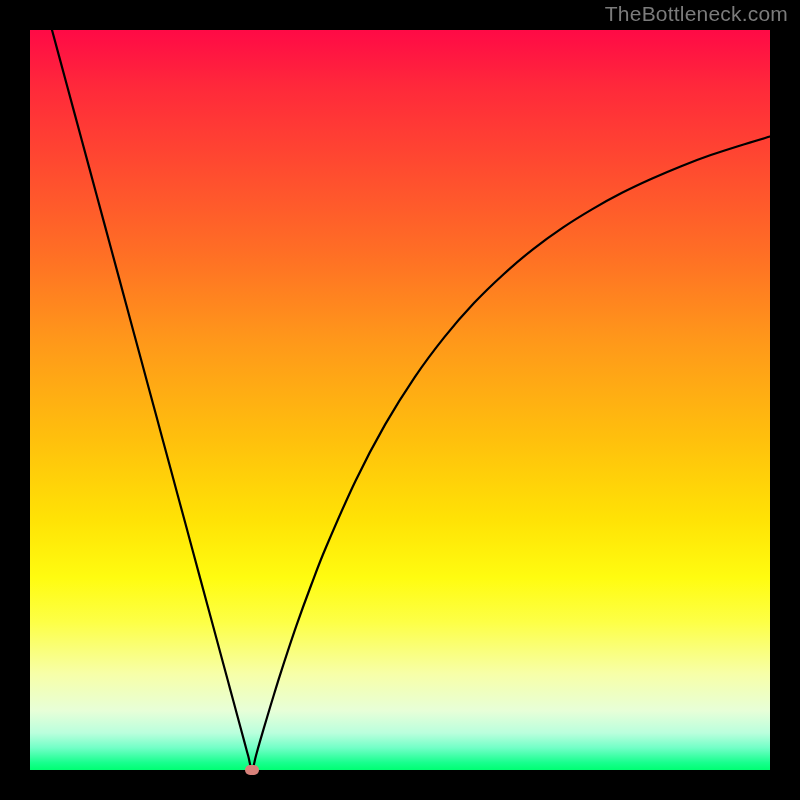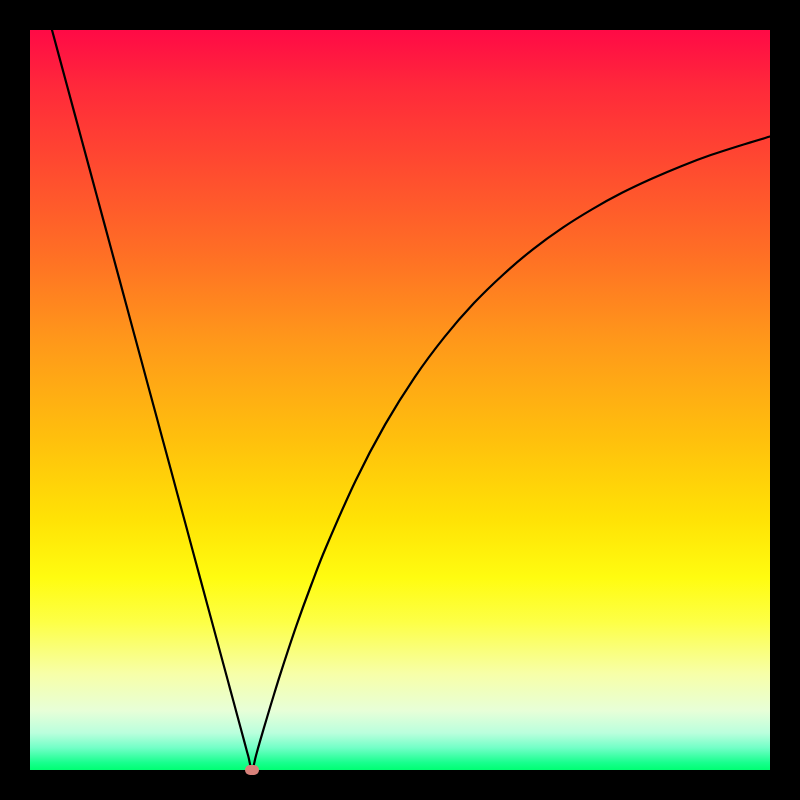--- a/index.html
+++ b/index.html
@@ -74,13 +74,14 @@
 
 <div class="frame">
 
   <div class="plot-area">
     <svg class="curve" viewBox="0 0 740 740" preserveAspectRatio="none">
       <path id="curve-path" d="M 0 -81.40000000000009 C 2.3680000000000003 -72.63840000000008, 10.064 -44.16319999999999, 14.8 -26.639999999999986 C 19.536 -9.116799999999987, 24.864 10.596799999999892, 29.6 28.11999999999989 C 34.336 45.643199999999894, 39.664 65.35679999999998, 44.4 82.88 C 49.135999999999996 100.40320000000001, 54.464 120.11679999999998, 59.2 137.64 C 63.93600000000001 155.1632, 69.264 174.87679999999995, 74 192.39999999999998 C 78.736 209.9232, 84.064 229.63680000000008, 88.8 247.16000000000008 C 93.536 264.68320000000006, 98.864 284.3968, 103.60000000000001 301.91999999999996 C 108.33600000000001 319.44319999999993, 113.66400000000002 339.1568, 118.4 356.68 C 123.136 374.20320000000004, 128.464 393.9168, 133.2 411.44 C 137.93599999999998 428.9632, 143.264 448.67679999999996, 148 466.2 C 152.736 483.7232, 158.06400000000002 503.4368, 162.8 520.96 C 167.536 538.4832, 172.864 558.1968, 177.6 575.72 C 182.33599999999998 593.2432, 188.848 617.3376000000001, 192.4 630.48 C 195.952 643.6224, 197.43200000000002 649.0984, 199.8 657.86 C 202.168 666.6216000000001, 204.83200000000002 676.4784, 207.20000000000002 685.24 C 209.568 694.0016, 212.824 706.0488, 214.6 712.62 C 216.37599999999998 719.1912, 217.11599999999999 721.9291999999999, 218.29999999999998 726.31 C 219.48399999999998 730.6908, 220.816 739.9408, 222 740 C 223.184 740.0592, 224.516 730.9423999999999, 225.7 726.68 C 226.884 722.4176, 227.624 719.5168, 229.4 713.36 C 231.17600000000002 707.2032, 234.43200000000002 696.1328000000001, 236.8 688.2 C 239.168 680.2672, 241.83200000000002 671.476, 244.20000000000002 663.78 C 246.568 656.084, 248.04800000000003 650.9928, 251.60000000000002 640.1 C 255.15200000000002 629.2072000000001, 261.664 609.316, 266.4 595.7 C 271.13599999999997 582.0840000000001, 276.464 567.5504, 281.2 555 C 285.936 542.4496, 288.896 533.9544, 296 517.26 C 303.104 500.56559999999996, 316.12800000000004 470.3144, 325.6 450.65999999999997 C 335.072 431.00559999999996, 345.728 410.996, 355.2 394.41999999999996 C 364.67199999999997 377.84399999999994, 375.32800000000003 361.0312, 384.8 347.06 C 394.272 333.0888, 404.92800000000005 318.94, 414.40000000000003 307.1 C 423.872 295.26000000000005, 434.528 283.124, 444 273.06 C 453.472 262.996, 464.12800000000004 252.8432, 473.6 244.2 C 483.072 235.55679999999998, 493.72800000000007 226.49919999999995, 503.20000000000005 219.03999999999996 C 512.672 211.58079999999998, 523.328 203.97360000000003, 532.8 197.58000000000004 C 542.2719999999999 191.18640000000005, 552.928 184.64480000000006, 562.4 179.08000000000004 C 571.872 173.51520000000002, 582.528 167.65439999999995, 592 162.79999999999995 C 601.472 157.94559999999996, 612.128 153.0024, 621.6 148.74 C 631.072 144.47760000000002, 641.7280000000001 139.94880000000006, 651.2 136.16000000000008 C 660.672 132.3712000000001, 671.3280000000001 128.3752000000001, 680.8000000000001 125.06000000000006 C 690.272 121.74480000000004, 700.928 118.39999999999993, 710.4 115.43999999999994 C 719.872 112.47999999999995, 735.264 107.98080000000004, 740 106.56000000000006" fill="none" stroke="#000" stroke-width="2.2" stroke-linejoin="round" stroke-linecap="round"></path>
     </svg>
     <div class="min-dot" id="min-dot" style="left: 222px; top: 740px; background: rgb(216, 129, 122);"></div>
   </div>
 
+  <div class="watermark">TheBottleneck.com</div>
 </div>
 
 </body></html>

